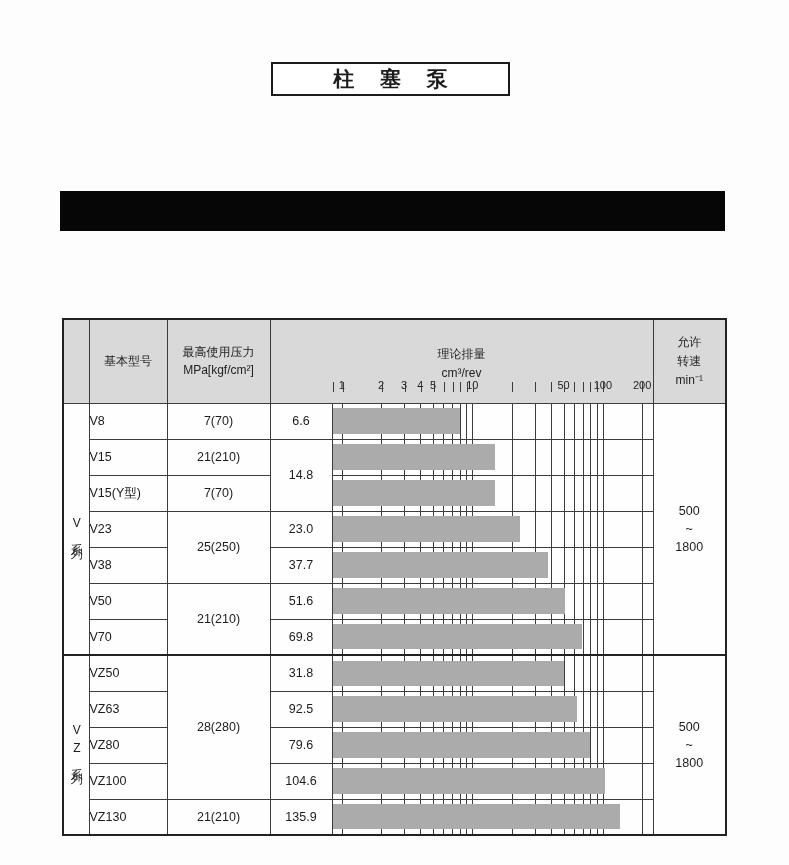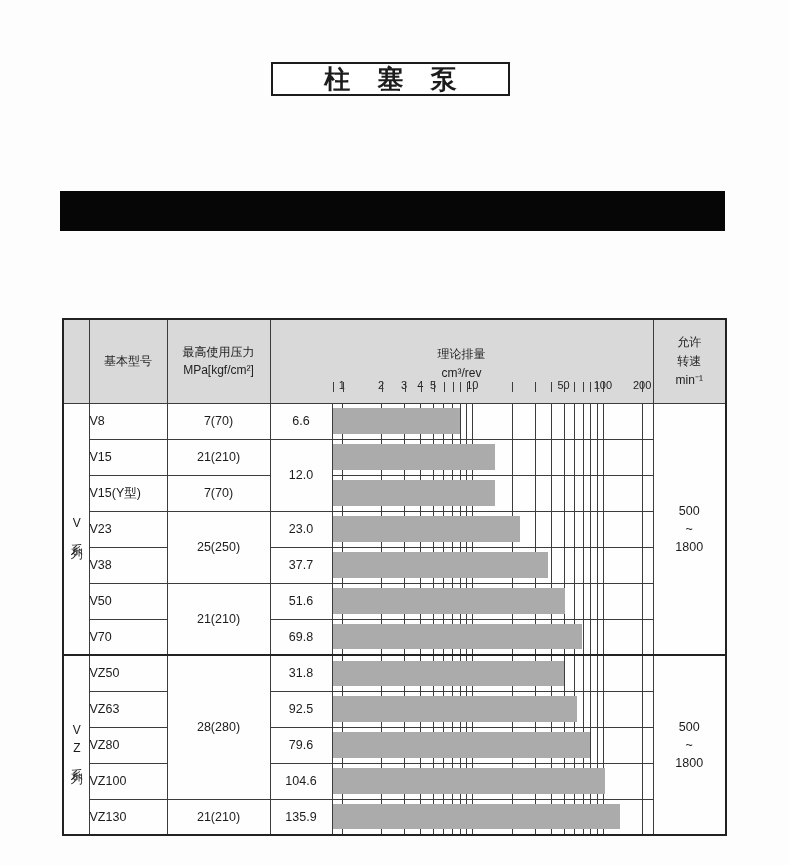--- a/index.html
+++ b/index.html
@@ -1,21 +1,21 @@
 <!DOCTYPE html>
 <html><head>
 <meta charset="utf-8">
 <style>
   * { box-sizing: border-box; margin: 0; padding: 0; }
   body { background: #ffffff; font-family: "Liberation Sans", sans-serif; }
   .page { position: relative; width: 789px; height: 865px; background: #fdfdfd; color: #1c1c1c; overflow: hidden; }
 
   .title-box { position: absolute; left: 271px; top: 62px; width: 239px; height: 34px;
     border: 2px solid #1b1b1b; background: #ffffff; display: flex; align-items: center; justify-content: center; }
-  .title-box span { font-size: 26px; font-weight: 600; letter-spacing: 10px; padding-left: 10px; }
+  .title-box span { font-size: 21px; font-weight: 600; letter-spacing: 10px; padding-left: 10px; }
 
   .banner { position: absolute; left: 60px; top: 191px; width: 665px; height: 40px; background: #060606; }
 
   table.spec { position: absolute; left: 62px; top: 318px; width: 663px;
     border-collapse: collapse; table-layout: fixed; border: 2px solid #222222; }
   .spec th, .spec td { border: 1px solid #3c3c3c; padding: 0; font-weight: normal; vertical-align: middle; }
 
   thead th { background: #d9d9d9; height: 84px; font-size: 12px; text-align: center; color: #222; }
   .pre { white-space: pre-line; }
   .hdr-two { line-height: 1.55; }
@@ -138,21 +138,21 @@
             <div class="gridline" style="left: 96.7692%;"></div>
             <div class="bar" style="width: 39.7288%; background: rgb(171, 171, 171);"></div>
           </td>
         <td class="speed pre" rowspan="7">500
 ~
 1800</td>
       </tr>
       <tr>
         <td class="model">V15</td>
         <td class="ctr">21(210)</td>
-        <td class="ctr" rowspan="2">12.0</td>
+        <td class="ctr" rowspan="2">14.8</td>
         <td class="chart-cell gridline-host">
             <div class="gridline" style="left: 2.87993%;"></div>
             <div class="gridline" style="left: 15.1629%;"></div>
             <div class="gridline" style="left: 22.348%;"></div>
             <div class="gridline" style="left: 27.4459%;"></div>
             <div class="gridline" style="left: 31.4001%;"></div>
             <div class="gridline" style="left: 34.6309%;"></div>
             <div class="gridline" style="left: 37.3626%;"></div>
             <div class="gridline" style="left: 39.7288%;"></div>
             <div class="gridline" style="left: 41.816%;"></div>

